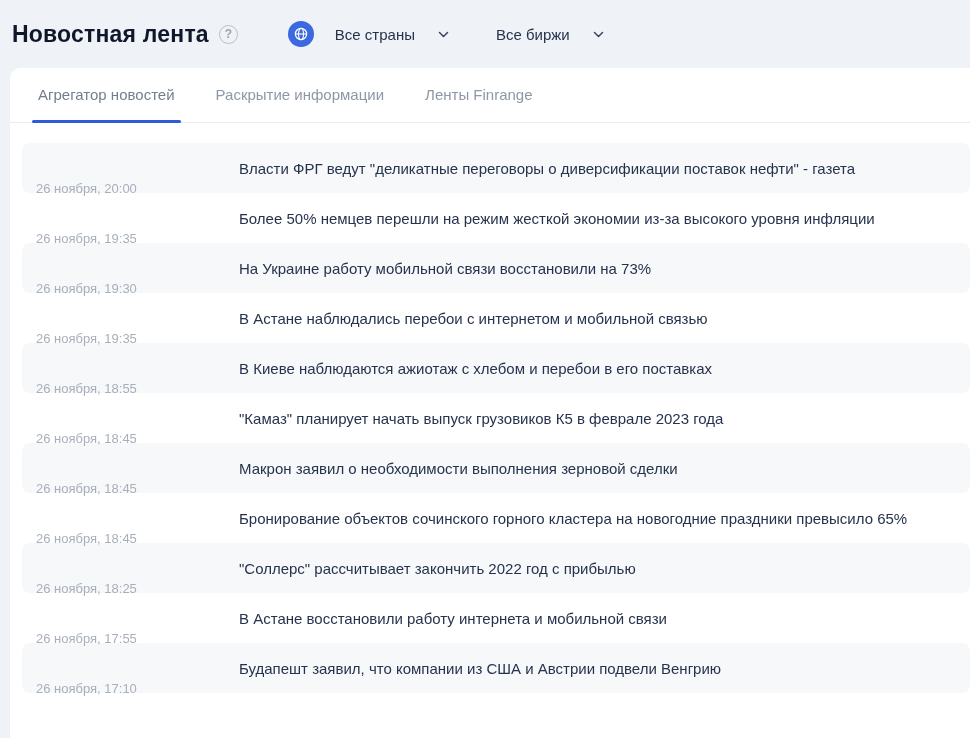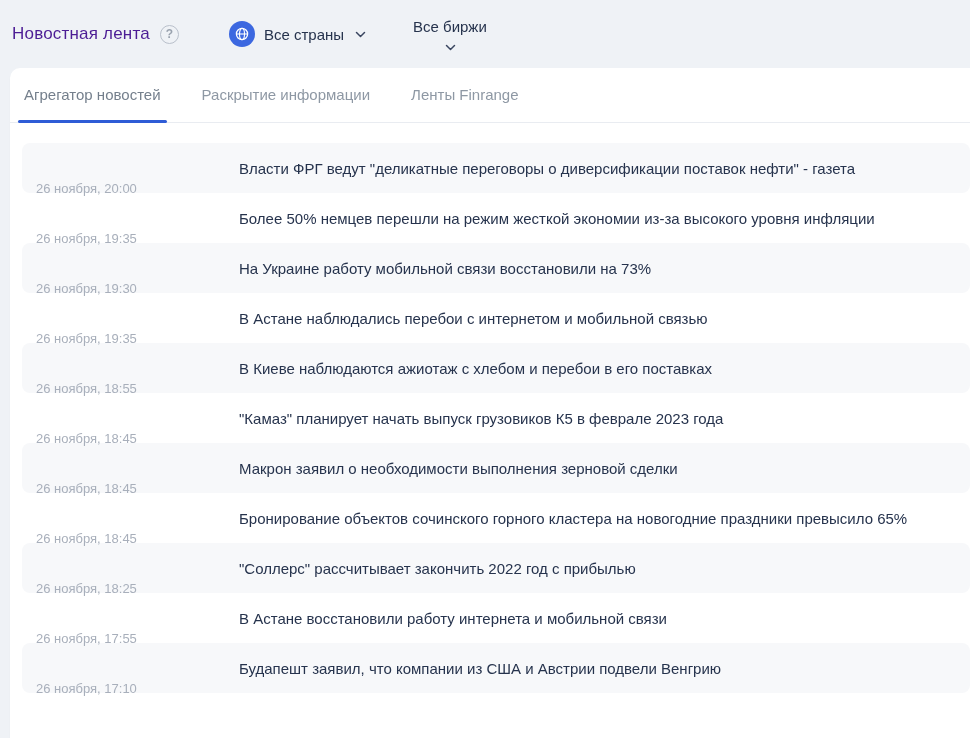--- a/index.html
+++ b/index.html
@@ -11,55 +11,55 @@
     position:relative;
   }
   
   .header {
     height:68px;
     display:flex; align-items:center;
     padding-left:12px;
     box-sizing:border-box;
   }
   .page-title {
-    font-size:17px; font-weight:400;
-    color:#4c1d95; letter-spacing:.2px;
+    font-size:23px; font-weight:700;
+    color:#0f172a; letter-spacing:.2px;
   }
   .help-icon {
     width:19px; height:19px; border-radius:50%;
     border:1.5px solid #b9c0cb;
     color:#9aa3af; font-size:12px; font-weight:700;
     display:flex; align-items:center; justify-content:center;
     margin-left:10px; box-sizing:border-box;
   }
   .filter {
-    display:flex; align-items:center; gap:9px;
+    display:flex; align-items:center; gap:21px;
     font-size:15px; color:#26334d;
     cursor:pointer;
   }
   .filter.countries { margin-left:50px; }
-  .filter.exchanges { margin-left:47px;flex-direction:column; }
+  .filter.exchanges { margin-left:47px; }
   .globe-circle {
     width:26px; height:26px; border-radius:50%;
     background:#3c68e0;
     display:flex; align-items:center; justify-content:center;
   }
   .chevron { margin-left:2px; display:flex; }
   
   .card {
     position:absolute; left:10px; top:68px; right:0; bottom:0;
     background:#ffffff;
     border-top-left-radius:10px;
     overflow:hidden;
     box-shadow:0 1px 2px rgba(30,40,60,.03);
   }
   .tabbar {
     display:flex; align-items:stretch;
     height:54px;
-    padding-left:8px;
+    padding-left:22px;
     border-bottom:1px solid #e9ecf1;
   }
   .tab {
     font-size:15px; color:#8e98a4;
     margin-right:29px; padding:0 6px;
     line-height:54px; position:relative;
     cursor:pointer; white-space:nowrap;
   }
   .tab.active { color:#747f8c; }
   .tab.active::after {

